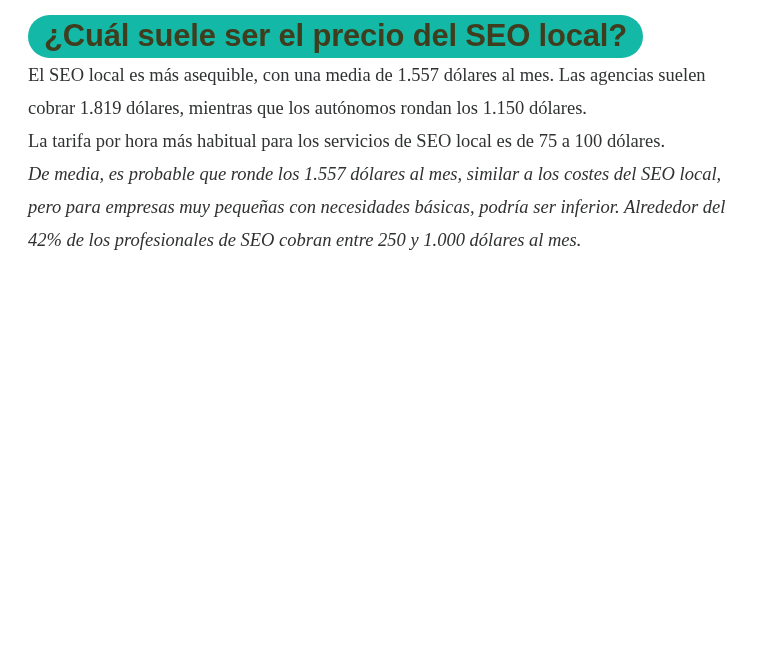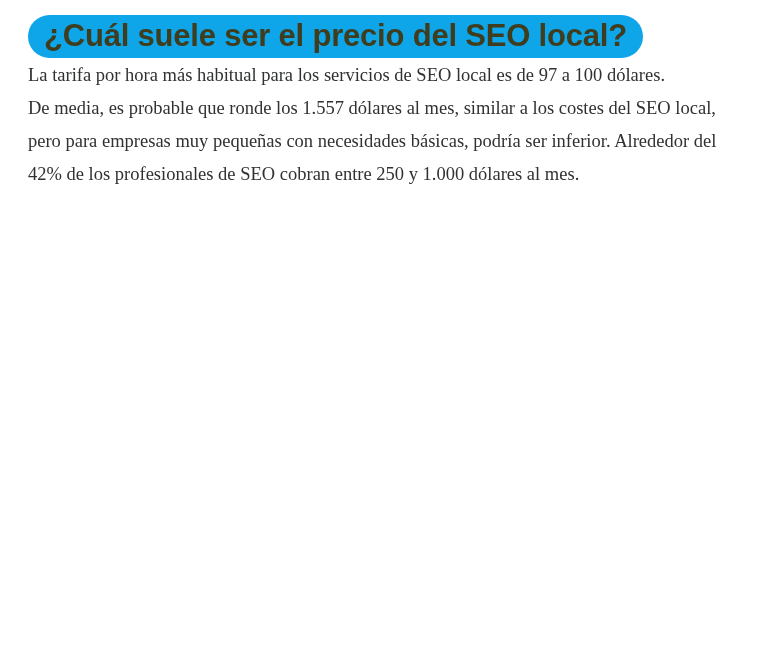--- a/index.html
+++ b/index.html
@@ -23,21 +23,21 @@
   .heading {
     margin: 0;
     font-family: "Liberation Sans", sans-serif;
     font-weight: bold;
     font-size: 31px;
     line-height: 1.45;
     color: #3f3d1e;
     letter-spacing: -0.2px;
   }
   .heading .hl {
-    background: #0ea5e9;
+    background: #14b8a6;
     border-radius: 22px;
     padding: 3px 16px 5px 16px;
     box-decoration-break: clone;
     -webkit-box-decoration-break: clone;
   }
   #heading-1 {
     padding-top: 14px;
   }
   #heading-2 {
     padding-top: 10px;
@@ -46,28 +46,29 @@
     margin: 0;
     font-family: "Liberation Serif", serif;
     font-size: 18.5px;
     line-height: 1.78;
     color: #2f3132;
     max-width: 724px;
   }
   .para-gap-1 { margin-top: 34px; }
   .para-gap-2 { margin-top: 22px; }
   .section-gap { margin-top: 56px; }
-  .para-after-h { margin-top: 33px; }
+  .para-after-h { margin-top: 33px; font-style: italic; }
 </style>
 </head>
 <body>
 
 <div class="page">
 
   <h2 class="heading" id="heading-1"><span class="hl">¿Cuál suele ser el precio del SEO local?</span></h2>
 
+  <p class="body-text para-gap-1">El SEO local es más asequible, con una media de 1.557 dólares al mes. Las agencias suelen cobrar 1.819 dólares, mientras que los autónomos rondan los 1.150 dólares.</p>
 
-  <p class="body-text para-gap-2">La tarifa por hora más habitual para los servicios de SEO local es de 97 a 100 dólares.</p>
+  <p class="body-text para-gap-2">La tarifa por hora más habitual para los servicios de SEO local es de 75 a 100 dólares.</p>
 
 
   <p class="body-text para-after-h">De media, es probable que ronde los 1.557 dólares al mes, similar a los costes del SEO local, pero para empresas muy pequeñas con necesidades básicas, podría ser inferior. Alrededor del 42% de los profesionales de SEO cobran entre 250 y 1.000 dólares al mes.</p>
 
 </div>
 
 </body></html>

